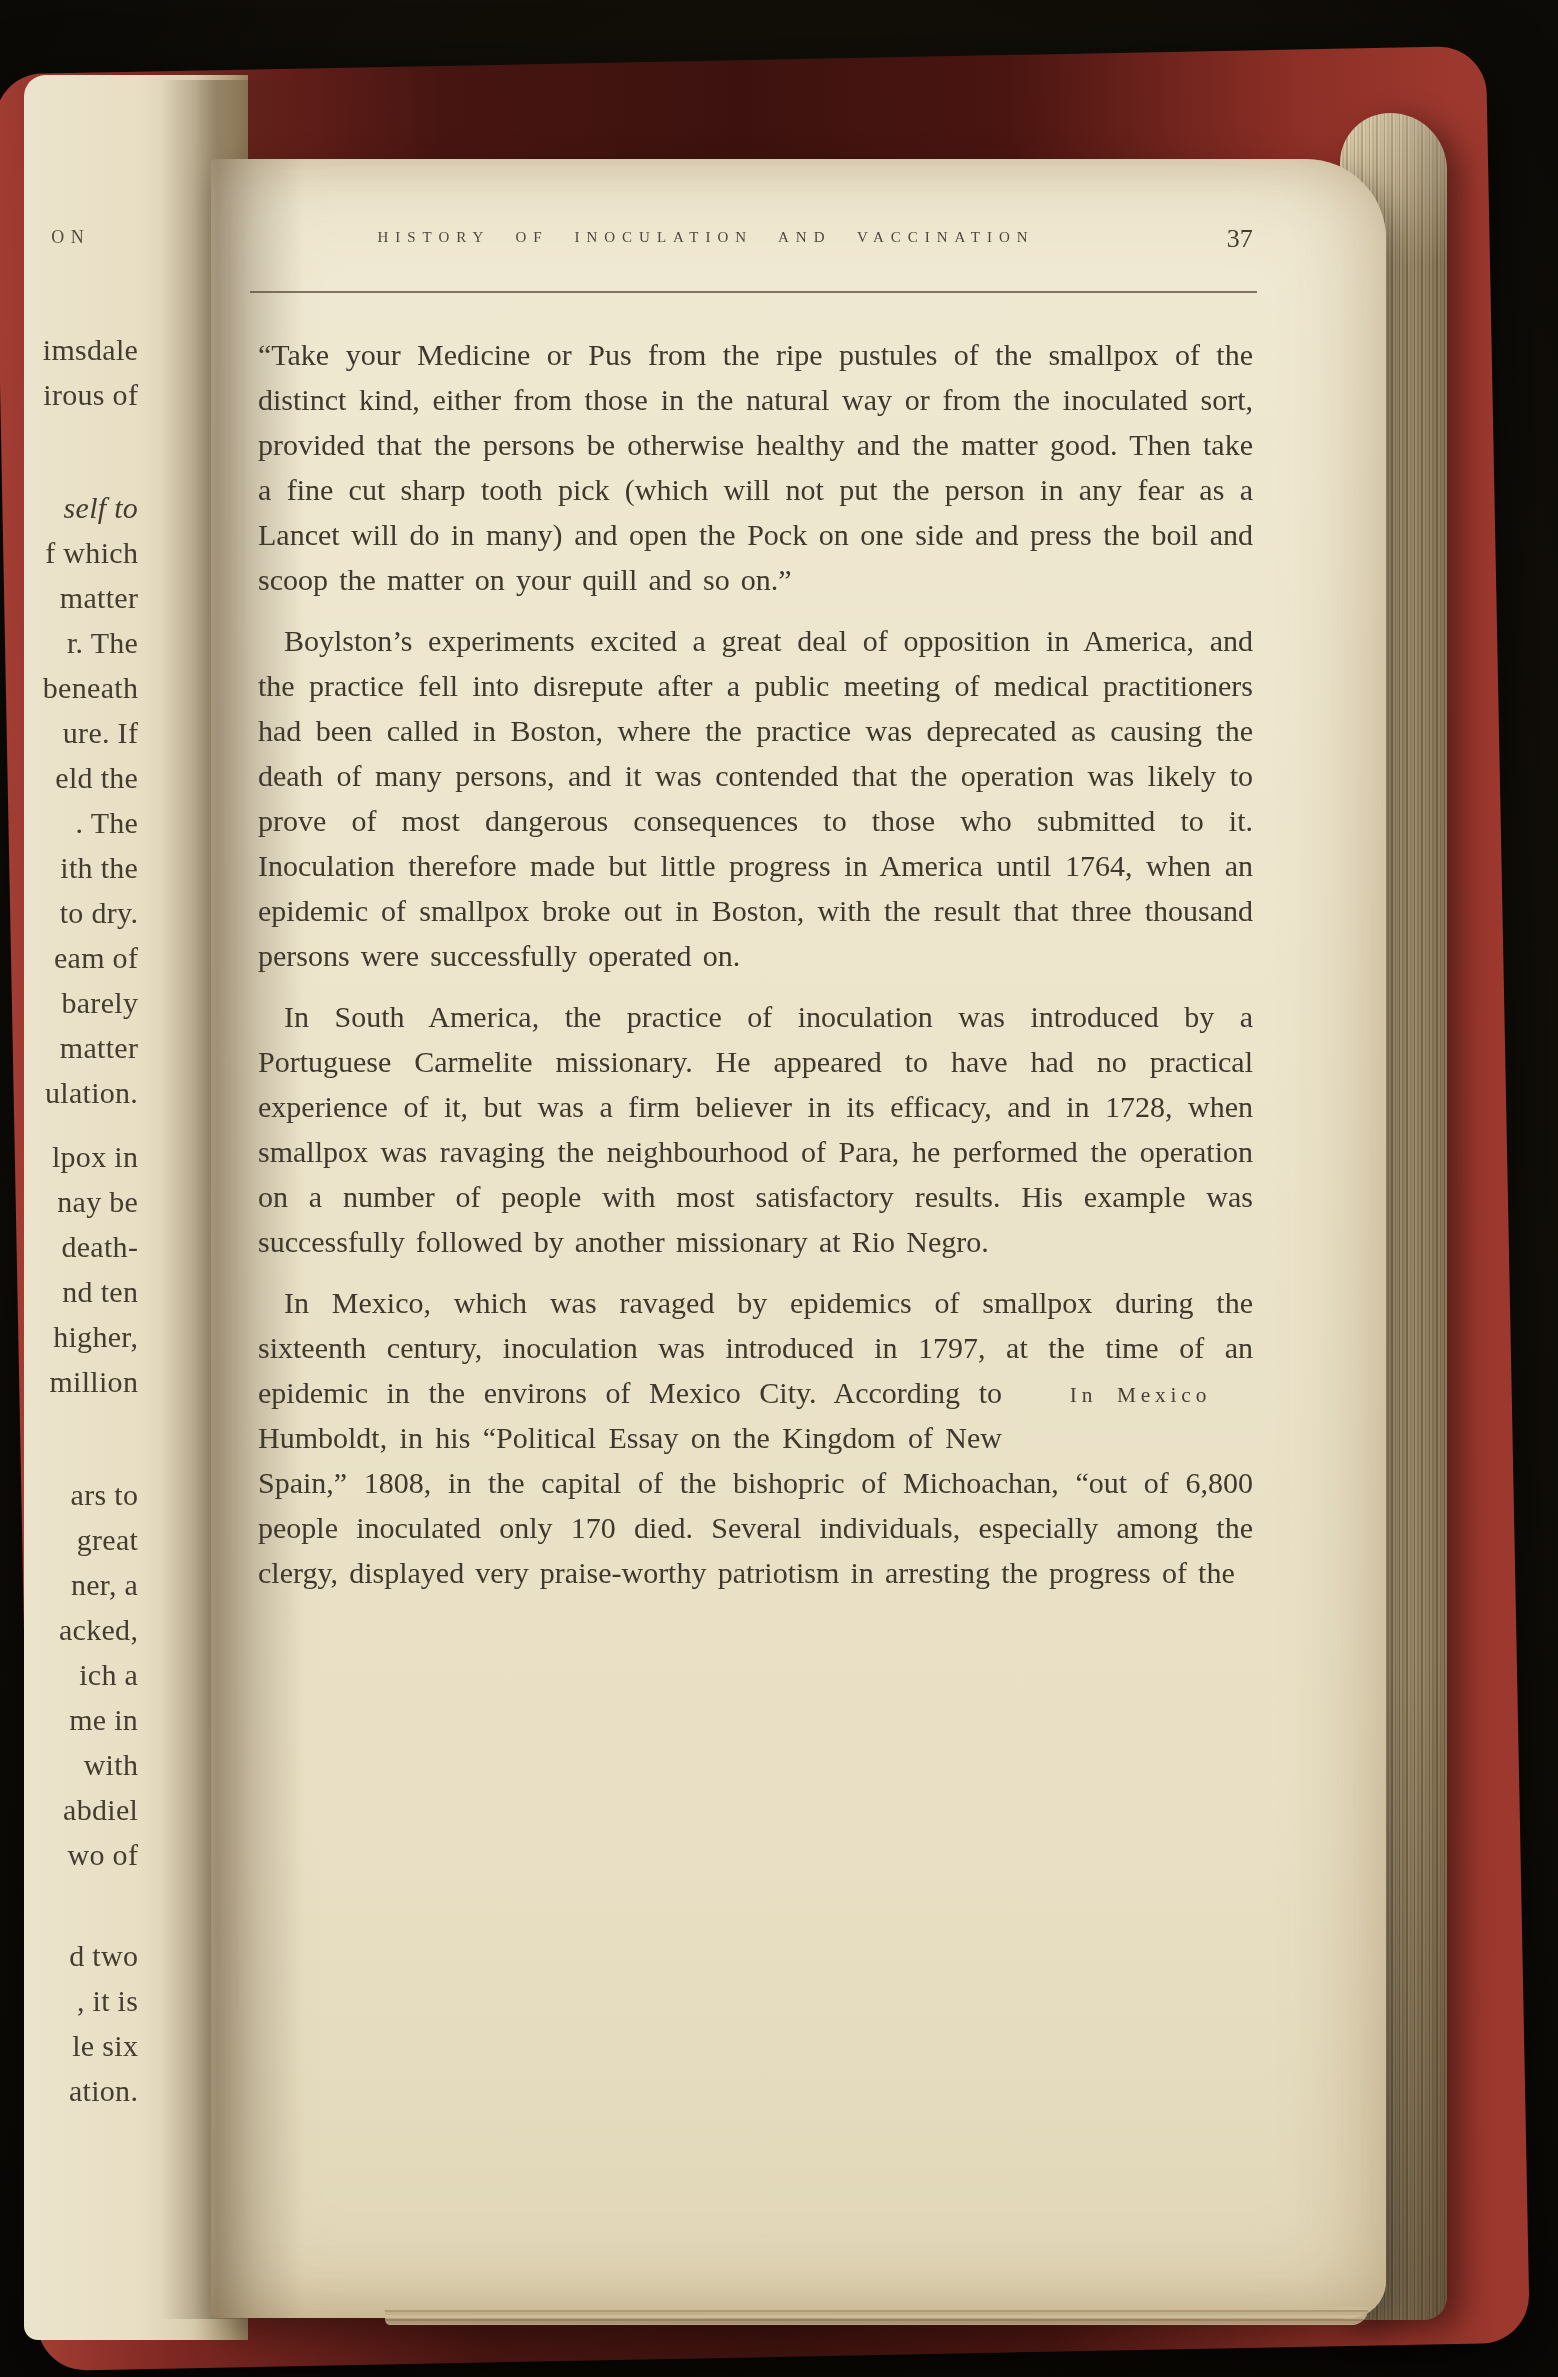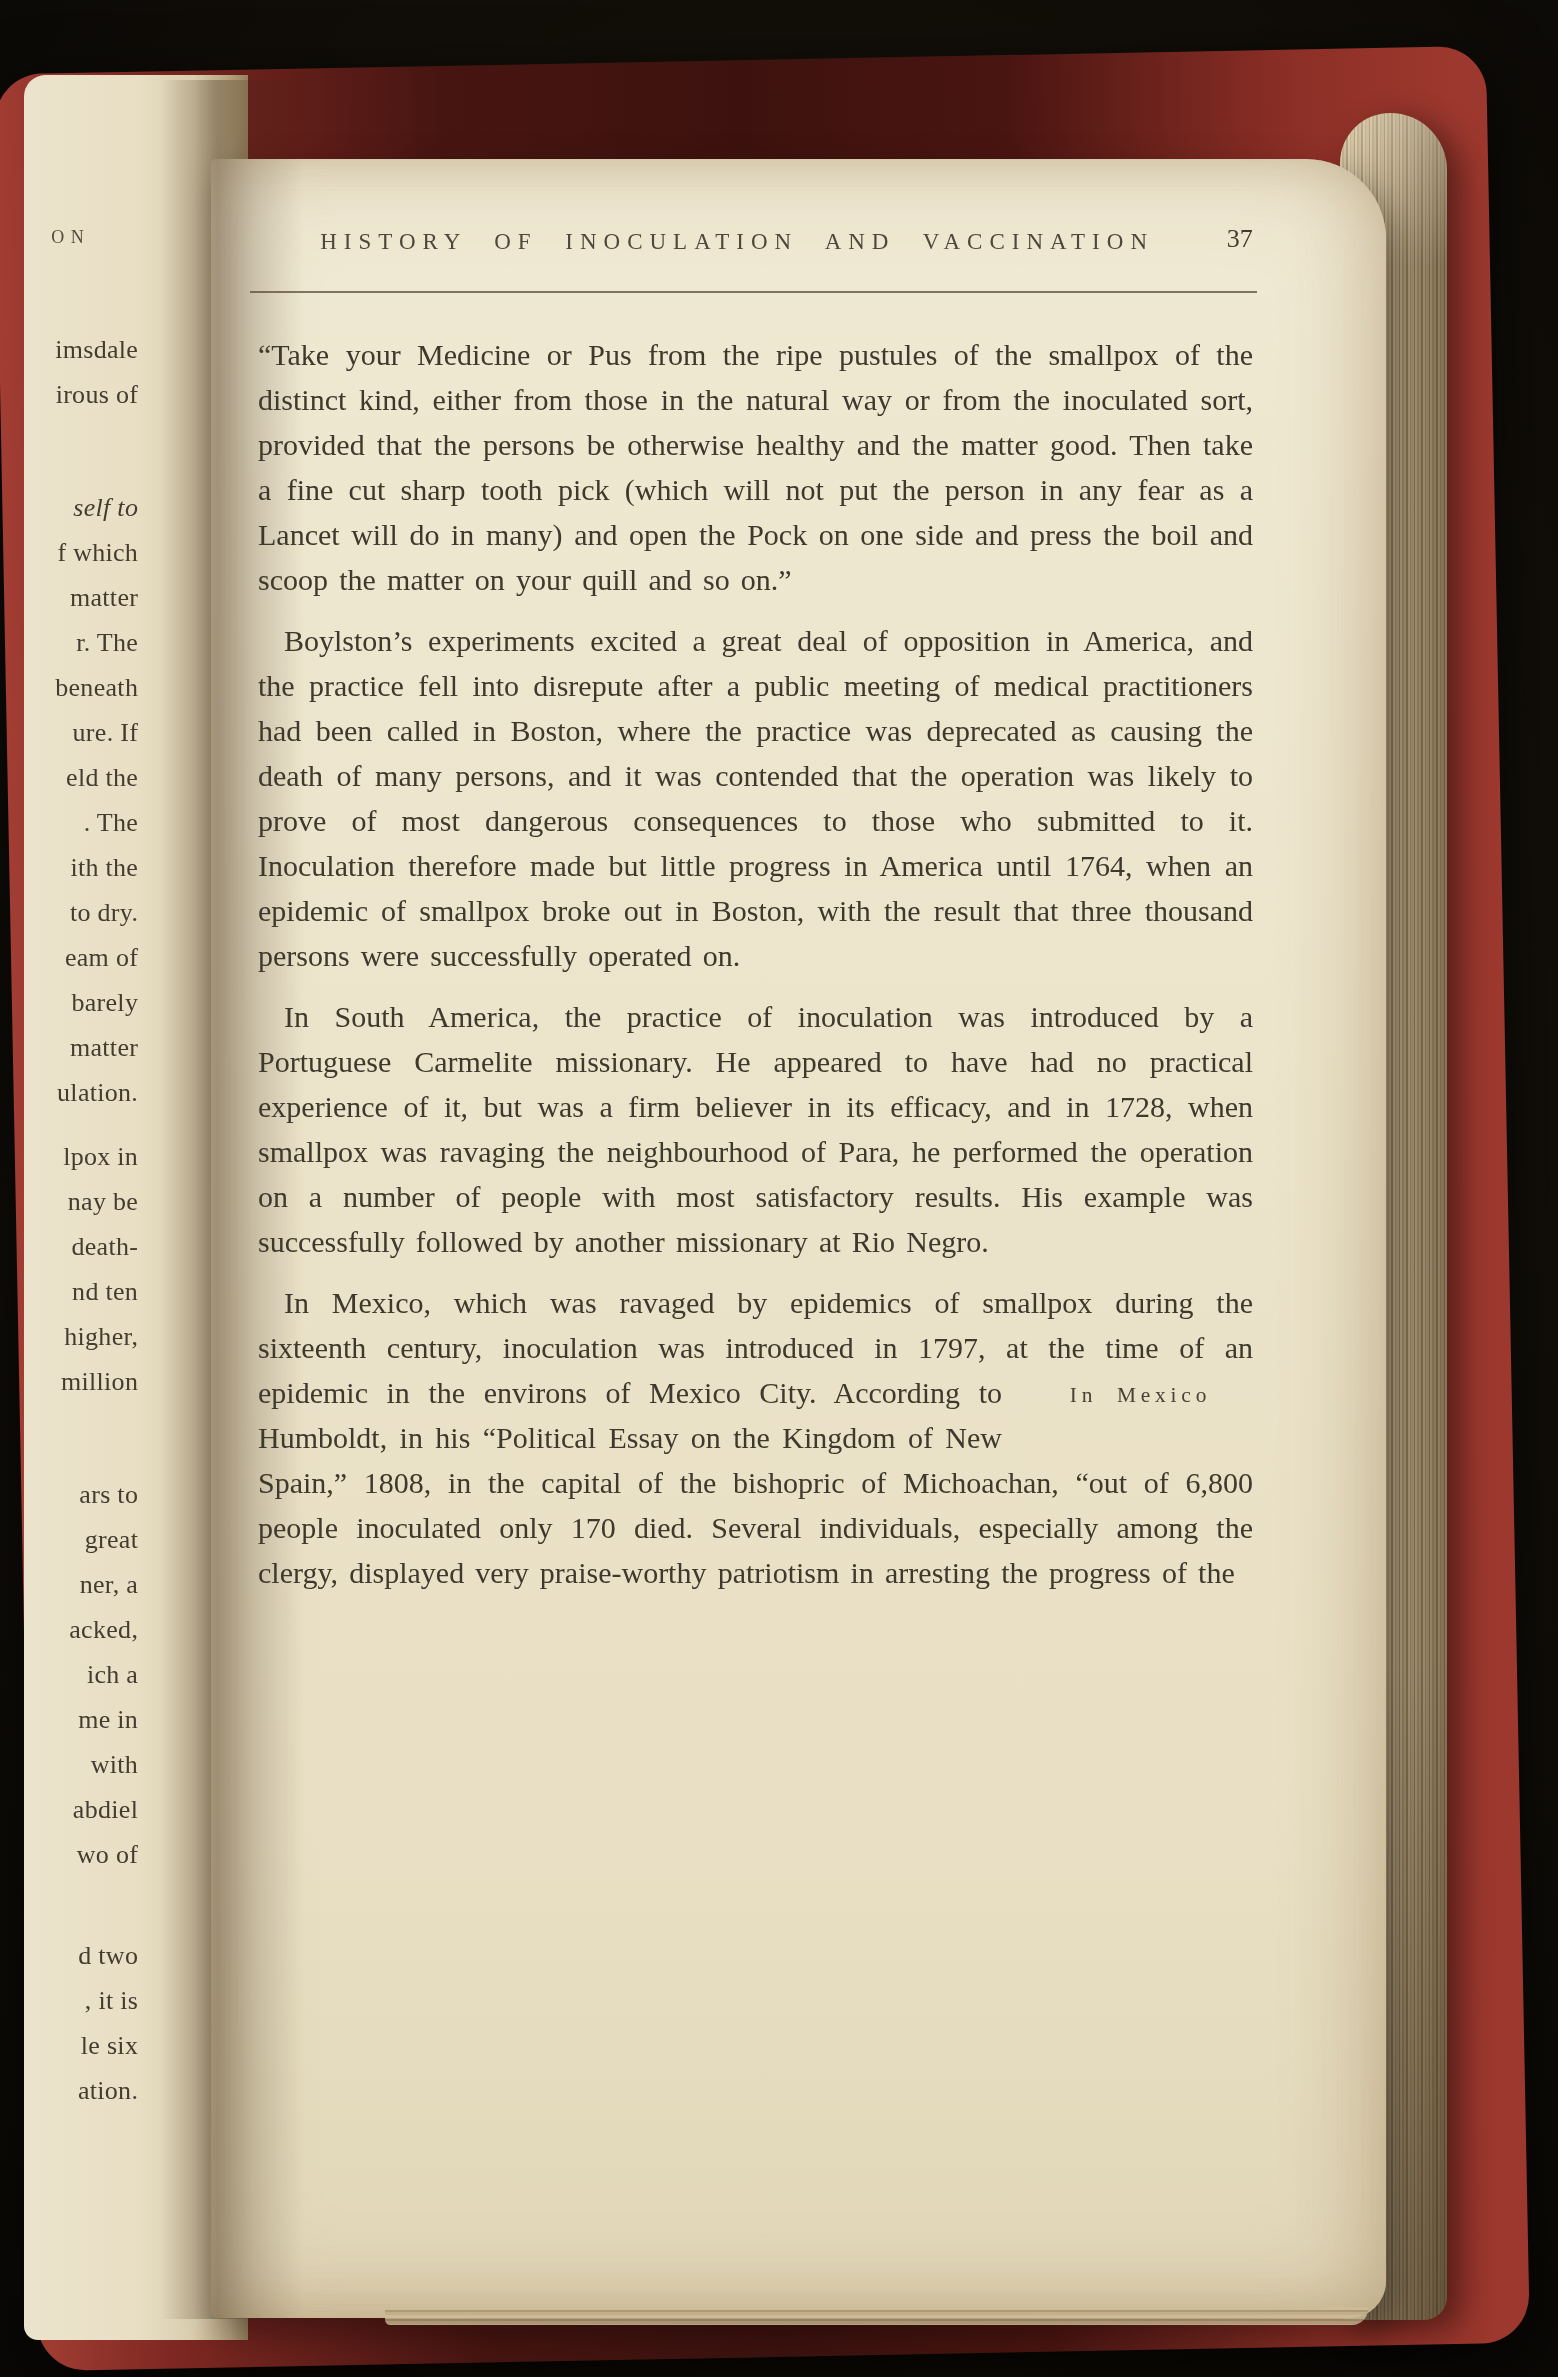--- a/index.html
+++ b/index.html
@@ -60,28 +60,28 @@
     background:linear-gradient(90deg, rgba(58,40,22,0) 0%, rgba(58,40,22,0.34) 40%, rgba(58,40,22,0.16) 66%, rgba(58,40,22,0) 100%);
   }
 
   
   .left-head {
     left:3.2px; top:227px; width:135px; text-align:center;
     font-size:18px; letter-spacing:6.4px; color:#564b3a;
   }
   .left-frags {
     left:3.2px; top:327px; width:135px; text-align:right;
-    font-size:26px; line-height:45px; color:#453c2f; letter-spacing:0.3px;
+    font-size:30px; line-height:45px; color:#453c2f; letter-spacing:0.3px;
   }
 
   
   .running-head { left:258px; top:224px; width:998px; height:37px; }
   .rh-title {
-    position:absolute; left:0; right:102px; top:5.3px; text-align:right;
-    font-size:23px; letter-spacing:7px; word-spacing:15px; color:#51463a;
+    position:absolute; left:0; right:102px; top:5.3px; text-align:center;
+    font-size:15px; letter-spacing:7px; word-spacing:15px; color:#51463a;
   }
   .rh-num { position:absolute; right:3.2px; top:0; font-size:26px; color:#463c2e; }
   .rule { left:250px; top:291px; width:1007px; height:2.1px; background:rgba(86,72,52,0.72); }
 
   
   .bodytext {
     left:258px; top:332px; width:995px;
     font-size:30px; line-height:45px; color:#3f382c;
     text-align:justify; word-spacing:3.7px;
   }

